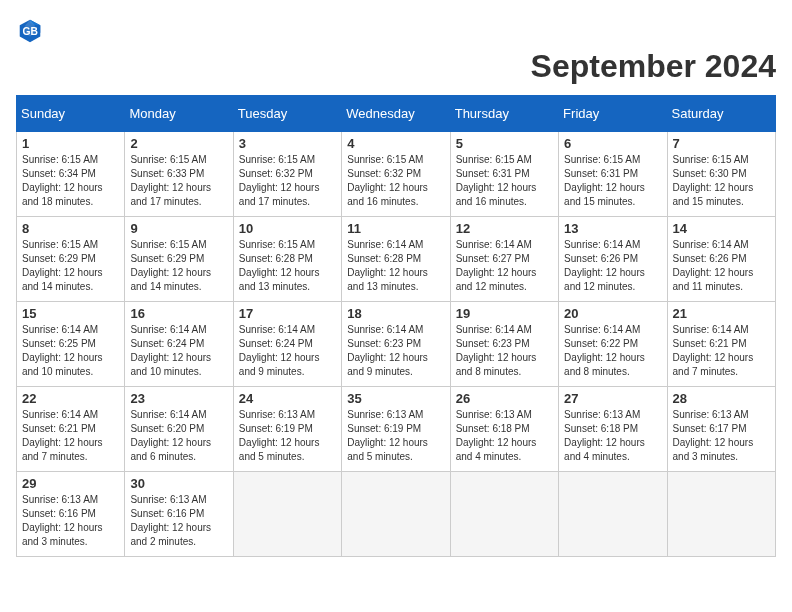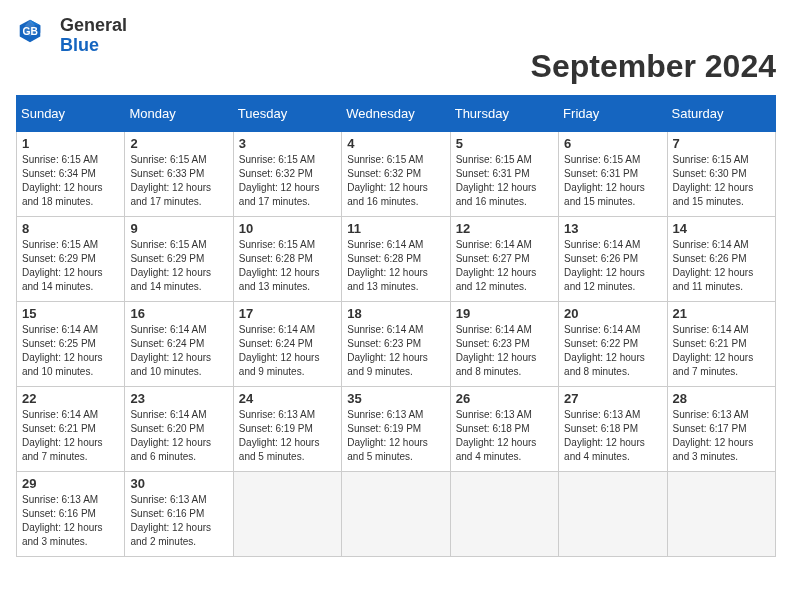--- a/index.html
+++ b/index.html
@@ -11,22 +11,22 @@
       padding: 16px;
     }
     .header {
       display: flex;
       justify-content: space-between;
       align-items: flex-start;
       margin-bottom: 10px;
     }
     .logo {
       display: flex;
-      align-items: flex-start;
-      gap: 16px;
+      align-items: center;
+      gap: 4px;
     }
     .logo-text {
       display: flex;
       flex-direction: column;
       font-size: 18px;
       font-weight: bold;
       line-height: 1.1;
     }
     .logo-general { color: #333; }
     .logo-blue { color: #1565c0; }
@@ -93,24 +93,20 @@
 
 <div class="header">
   <div class="logo">
     <svg class="logo-icon" viewBox="0 0 30 30">
       <polygon points="15,4 26,10 26,22 15,28 4,22 4,10" fill="#1565c0"></polygon>
       <polygon points="15,4 26,10 20,10 15,7" fill="#1976d2"></polygon>
       <polygon points="20,10 26,10 26,18 20,18" fill="#1565c0"></polygon>
       <polygon points="15,4 20,10 20,18 15,22 10,18 10,10" fill="#fff" opacity="0.15"></polygon>
       <text x="7" y="20" font-size="11" fill="white" font-weight="bold">GB</text>
     </svg>
-    <div class="logo-text">
-      <span class="logo-general">General</span>
-      <span class="logo-blue">Blue</span>
-    </div>
   </div>
   <div class="title-area">
     <div class="month-title">September 2024</div>
   </div>
 </div>
 
 <table class="calendar">
   <thead>
     <tr>
       <th>Sunday</th>

